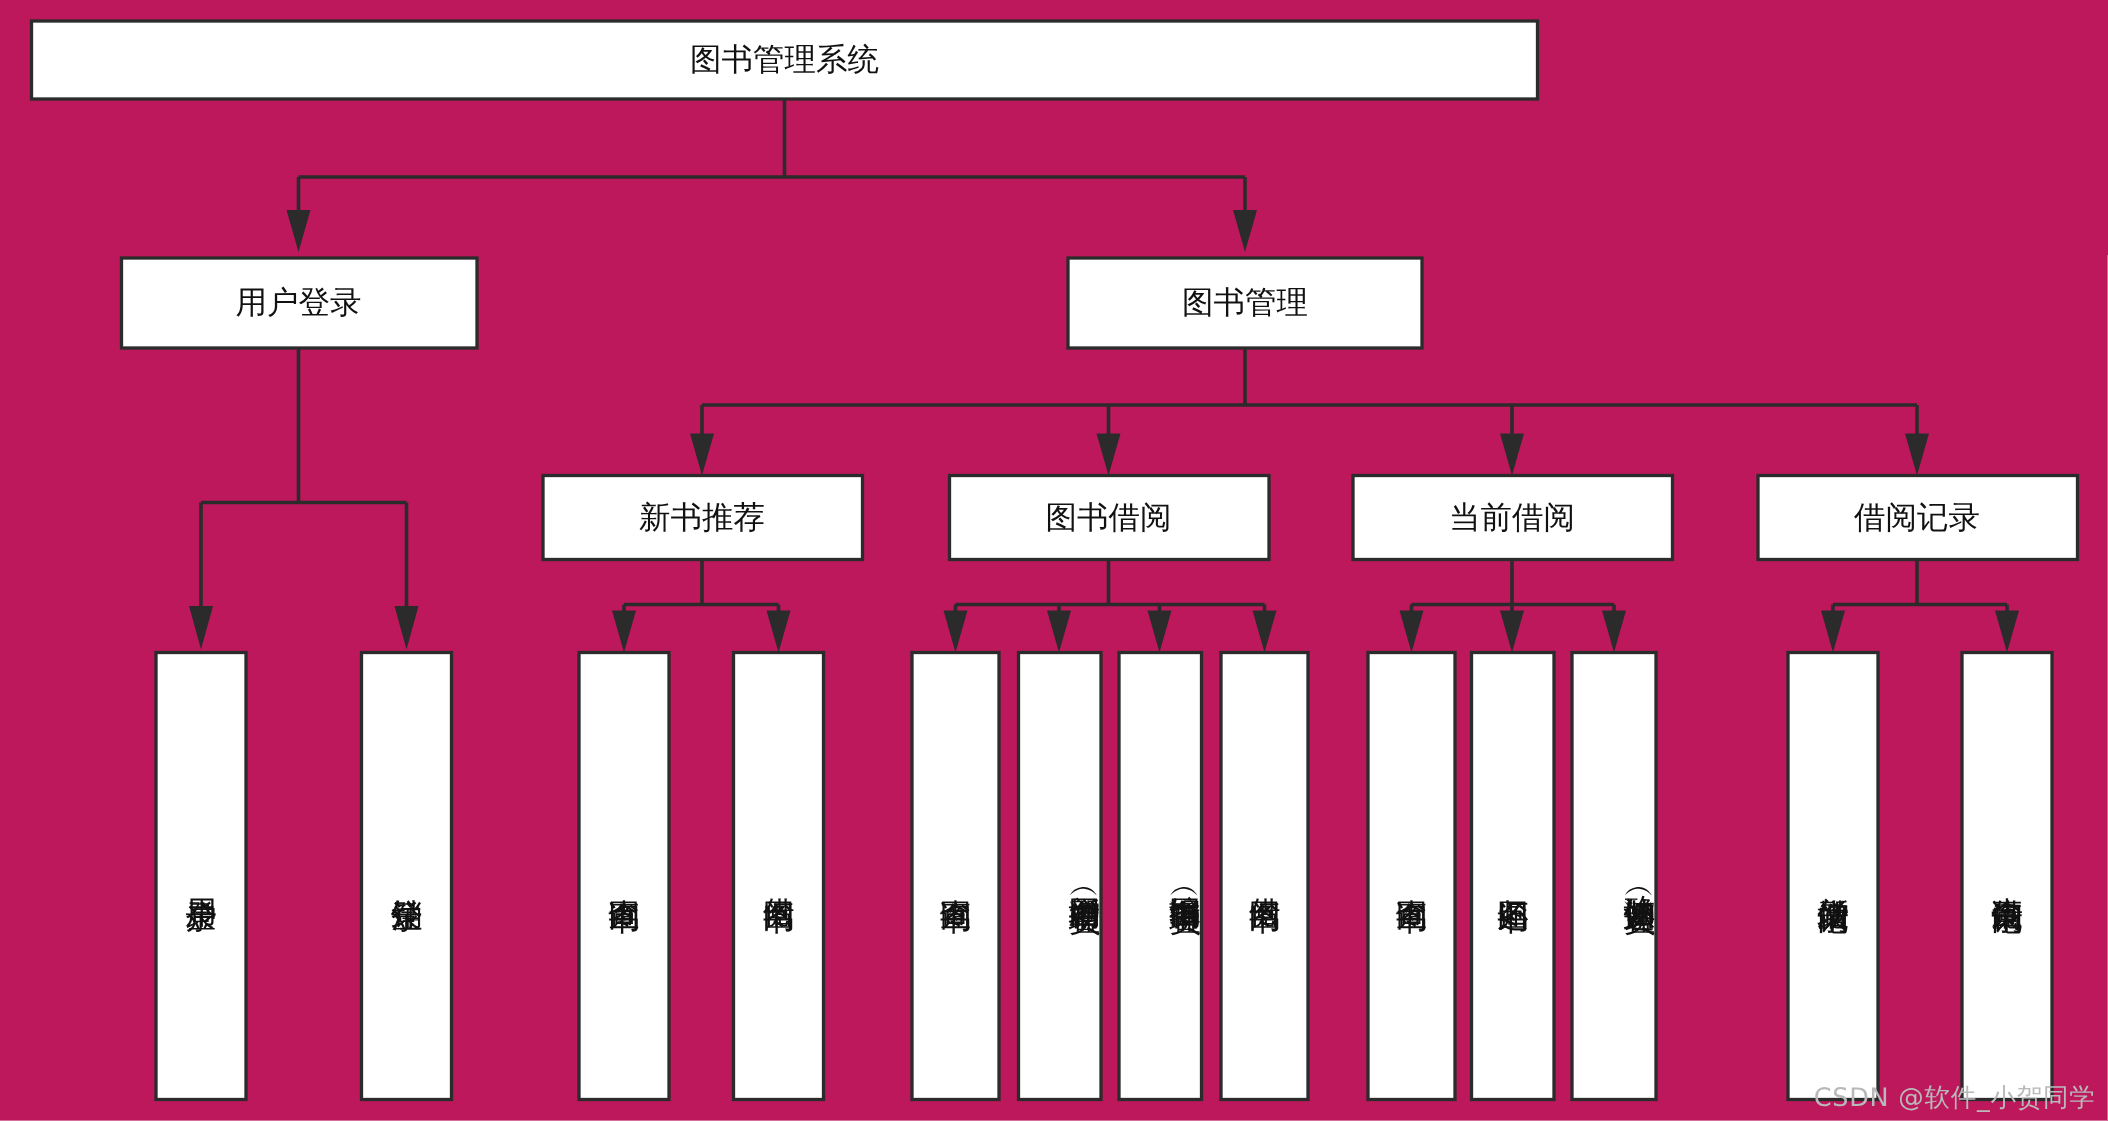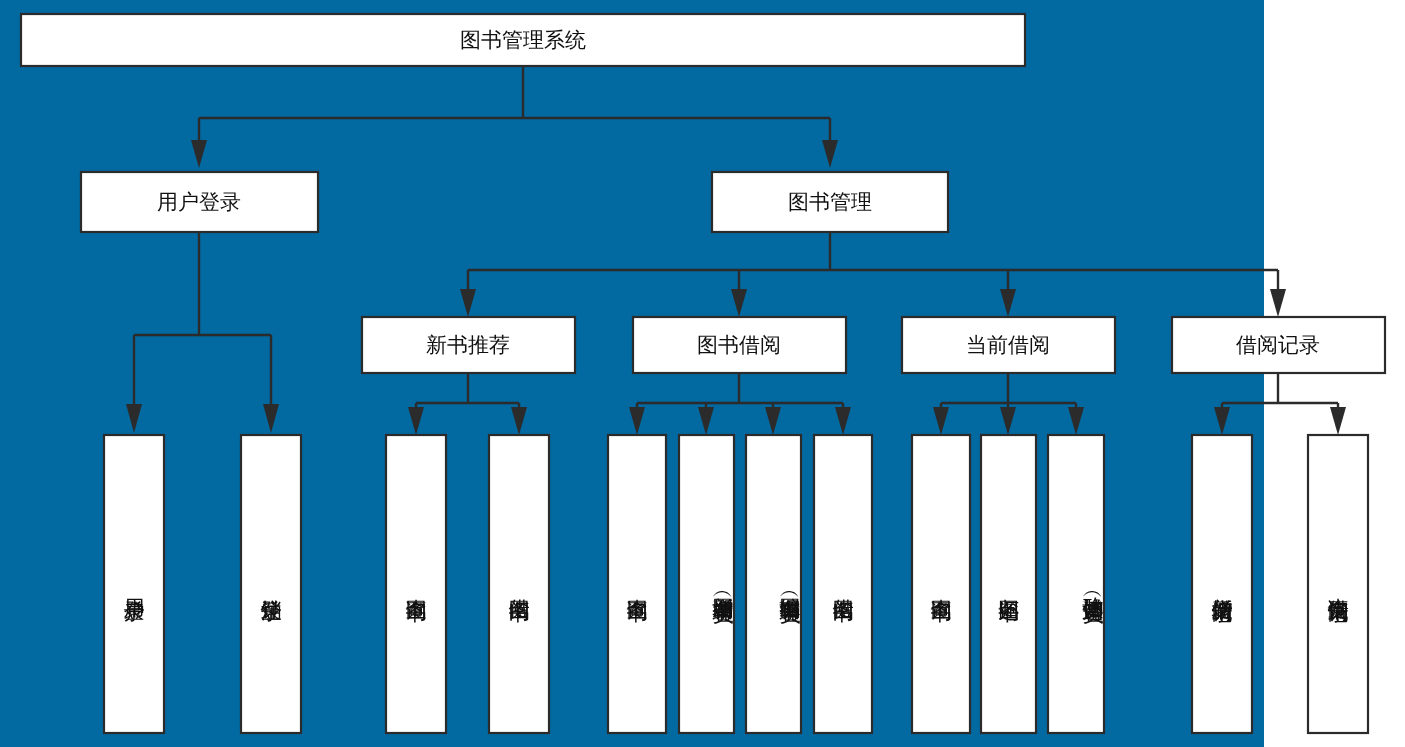--- a/index.html
+++ b/index.html
@@ -8,23 +8,23 @@
     background: #ffffff;
   }
   body {
     width: 1405px;
     height: 747px;
     overflow: hidden;
     font-family: "DejaVu Sans", "Liberation Sans", sans-serif;
   }
   #diagram-root {
     position: relative;
-    width: 1264px;
+    width: 1405px;
     height: 747px;
-    background: #0369a1;
+    background: #be185d;
   }
   svg.diagram {
     position: absolute;
     left: 0;
     top: 0;
     width: 1405px;
     height: 747px;
   }
   .node-box {
     fill: #ffffff;
@@ -216,14 +216,15 @@
   <div class="leaf-label" style="left:746px; top:438px; width:55px; height:292px; align-items:flex-start;">编辑图书（管理员）</div>
   <div class="leaf-label" style="left:814px; top:435px; width:58px; height:298px;">借阅图书</div>
 
   <div class="leaf-label" style="left:912px; top:435px; width:58px; height:298px;">查询图书</div>
   <div class="leaf-label" style="left:981px; top:435px; width:55px; height:298px;">归还图书</div>
   <div class="leaf-label" style="left:1048px; top:438px; width:56px; height:292px; align-items:flex-start;">确认归还（管理员）</div>
 
   <div class="leaf-label" style="left:1192px; top:435px; width:60px; height:298px;">新增借阅记录</div>
   <div class="leaf-label" style="left:1308px; top:435px; width:60px; height:298px;">查询借阅记录</div>
 
+  <div class="watermark">CSDN @软件_小贺同学</div>
 
 </div>
 
 </body></html>

